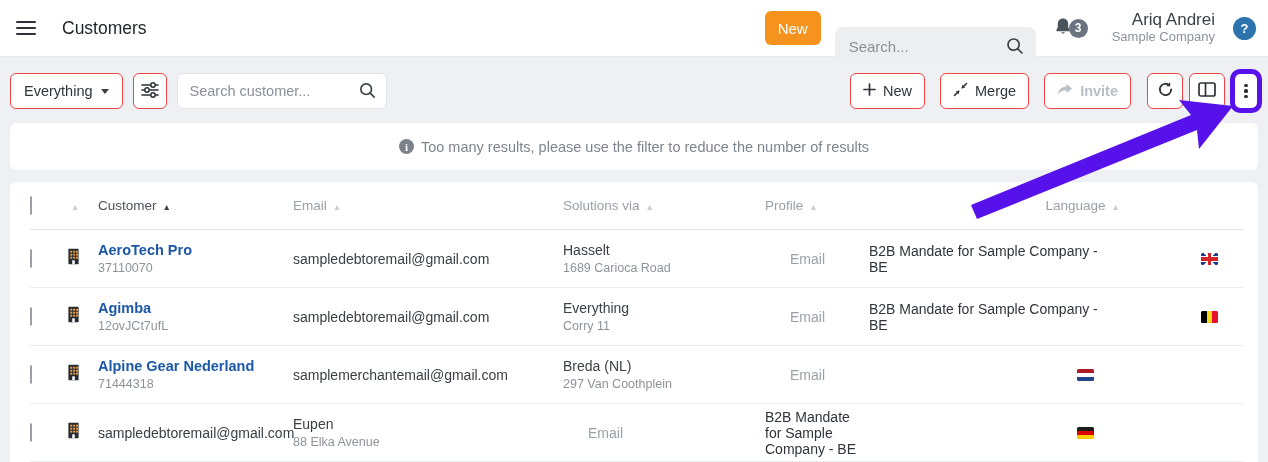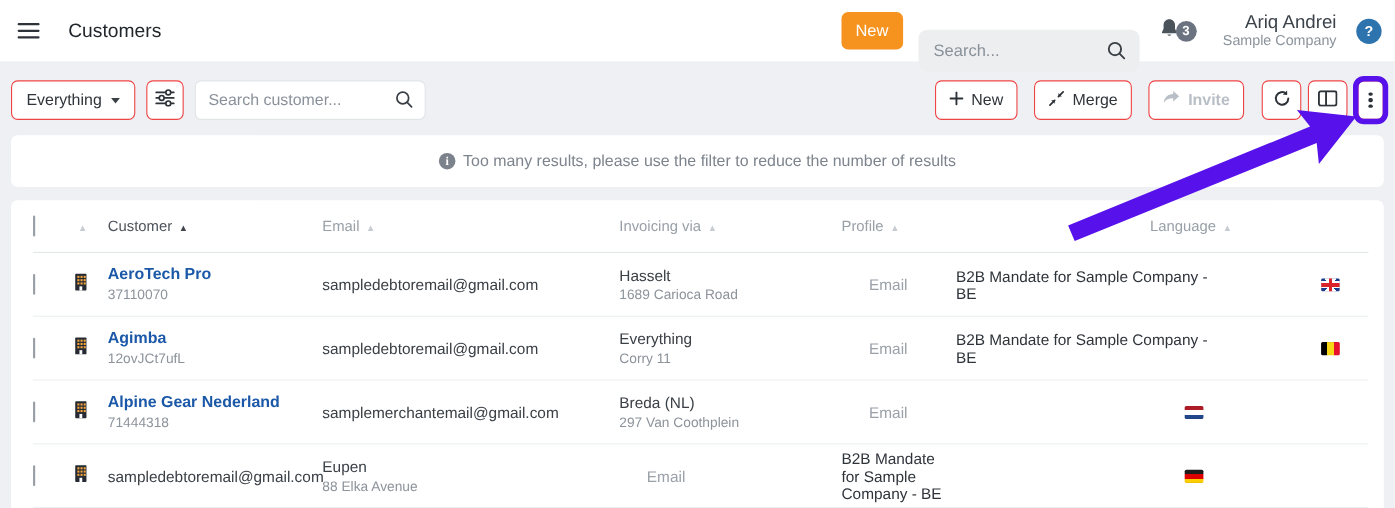--- a/index.html
+++ b/index.html
@@ -207,21 +207,21 @@
     <span>Too many results, please use the filter to reduce the number of results</span>
   </div>
 </div>
 
 <div class="table-card">
   <div class="trow thead-row">
     <div><span class="checkbox"></span></div>
     <div class="th"><span class="sort"></span></div>
     <div class="th th-customer"><span>Customer</span><span class="sort active"></span></div>
     <div class="th"><span>Email</span><span class="sort"></span></div>
-    <div class="th"><span>Invoicing via</span><span class="sort"></span></div>
+    <div class="th"><span>Solutions via</span><span class="sort"></span></div>
     <div class="th"><span>Profile</span><span class="sort"></span></div>
     <div class="th th-language"><span>Language</span><span class="sort"></span></div>
   </div>
   <div id="rows-container">
   <div class="trow data-row">
     <div><span class="checkbox"></span></div>
     <div>
       <svg width="17" height="17" viewBox="0 0 16 16">
             <rect x="3.2" y="0.8" width="9.6" height="14.4" rx="0.6" fill="#262b33"></rect>
             <g fill="#f2a33c">

